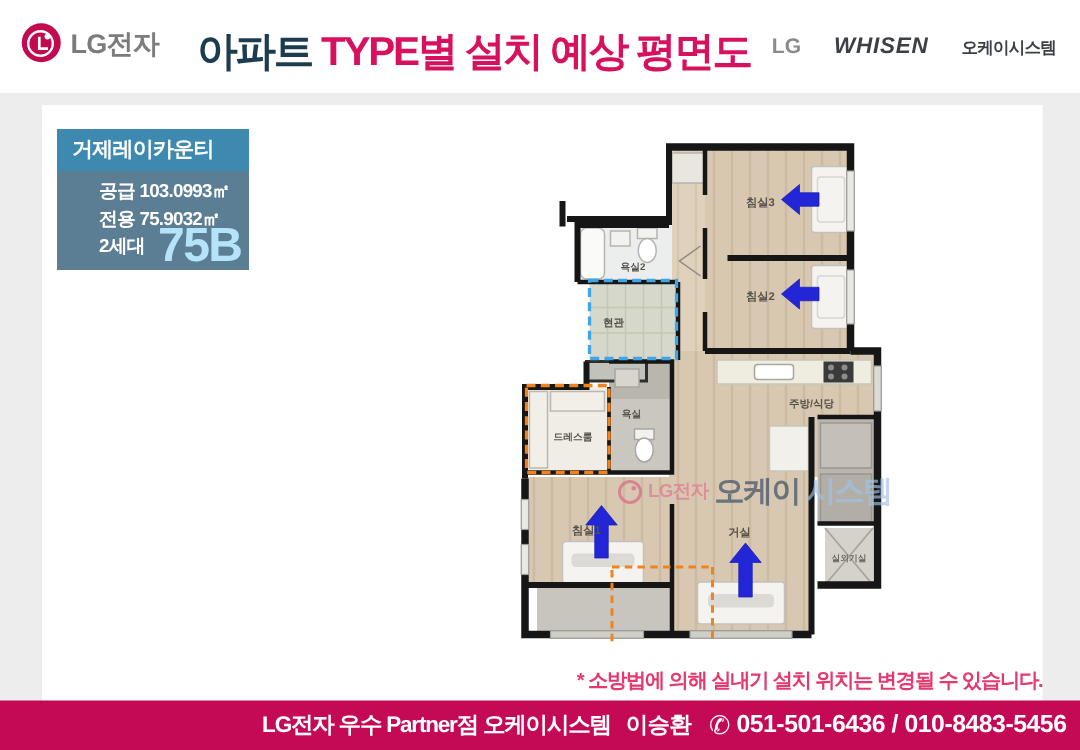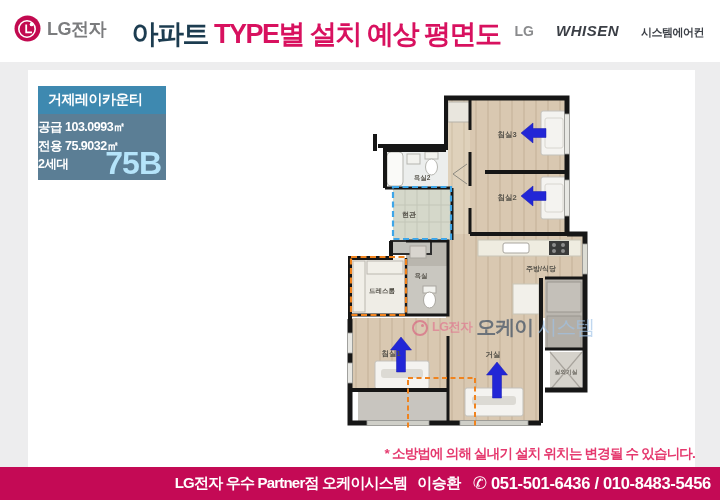--- a/index.html
+++ b/index.html
@@ -19,35 +19,35 @@
   .whisen{position:absolute;right:16px;top:22px;display:flex;align-items:baseline;gap:22px;white-space:nowrap;}
   .whisen .w-lg{font-size:14px;font-weight:bold;color:#8a8b8d;}
   .whisen .w-brand{font-size:15px;font-weight:bold;font-style:italic;color:#3b3f46;letter-spacing:0.5px;}
   .whisen .w-suffix{font-size:11px;font-weight:bold;color:#3b3f46;letter-spacing:-0.5px;}
   
   .card{position:absolute;left:28px;top:70px;width:667px;height:398px;background:#ffffff;}
   
   .info-box{position:absolute;left:38px;top:86px;width:128px;}
   .info-header{background:#3e89b0;color:#fff;font-size:14px;font-weight:bold;
     padding:5px 0 5px 10px;letter-spacing:-0.5px;}
-  .info-body{position:relative;background:#5b7e95;color:#fff;height:62px;padding:4px 0 0 0;}
+  .info-body{position:relative;background:#5b7e95;color:#fff;height:62px;padding:4px 0 0 28px;}
   .info-row{font-size:12.5px;font-weight:bold;line-height:18.5px;letter-spacing:-0.5px;}
   .type-code{position:absolute;right:5px;bottom:-2px;font-size:32px;font-weight:bold;
     color:#b5e4fa;letter-spacing:-1px;}
   
   .plan{position:absolute;left:345px;top:78px;width:250px;height:356px;}
   
   .watermark{position:absolute;left:412px;top:314px;display:flex;align-items:center;gap:4px;
     opacity:0.65;white-space:nowrap;}
   .wm-circle{width:12px;height:12px;border:2px solid #d9607f;border-radius:50%;position:relative;}
   .wm-circle::after{content:"";position:absolute;right:2px;top:2px;width:3px;height:3px;
     border-radius:50%;background:#d9607f;}
   .wm-lg{font-size:12.5px;font-weight:bold;color:#e2738f;letter-spacing:-0.5px;}
   .wm-a{font-size:20px;font-weight:bold;color:#33475f;letter-spacing:-1px;}
-  .wm-b{font-size:20px;font-weight:normal;color:#9fc3e8;letter-spacing:-1px;}
+  .wm-b{font-size:20px;font-weight:bold;color:#9fc3e8;letter-spacing:-1px;}
   
   .note{position:absolute;right:25px;top:445px;font-size:13.5px;font-weight:bold;
     color:#e5396e;letter-spacing:-0.8px;}
   .footer{position:absolute;left:0;bottom:0;width:720px;height:33px;background:#c40a55;
     color:#fff;display:flex;align-items:center;justify-content:flex-end;
     padding-right:9px;box-sizing:border-box;white-space:nowrap;}
   .footer .f-dealer{font-size:15px;font-weight:bold;letter-spacing:-0.8px;}
   .footer .f-name{font-size:15px;font-weight:bold;margin-left:10px;letter-spacing:-0.5px;}
   .footer .f-icon{font-size:17px;margin:0 4px 0 12px;}
   .footer .f-phone{font-size:16.5px;font-weight:bold;letter-spacing:-0.3px;}
@@ -63,21 +63,21 @@
       <circle cx="13.5" cy="13.5" r="13" fill="#c20a50"></circle>
       <circle cx="13" cy="14" r="8.2" fill="none" stroke="#ffffff" stroke-width="1.6"></circle>
       <circle cx="17.6" cy="9.4" r="1.9" fill="#ffffff"></circle>
       <path d="M12.2,9.5 V17.4 H18" fill="none" stroke="#ffffff" stroke-width="1.8"></path>
     </svg>
     <span class="lg-logo-text">LG전자</span>
   </div>
   <div class="whisen">
     <span class="w-lg">LG</span>
     <span class="w-brand">WHISEN</span>
-    <span class="w-suffix">시스템에어컨</span>
+    <span class="w-suffix">오케이시스템</span>
   </div>
 </div>
 
 <div class="card"></div>
 
 <div class="info-box">
   <div class="info-header">거제레이카운티</div>
   <div class="info-body">
     <div class="info-row">공급 103.0993㎡</div>
     <div class="info-row">전용 75.9032㎡</div>

